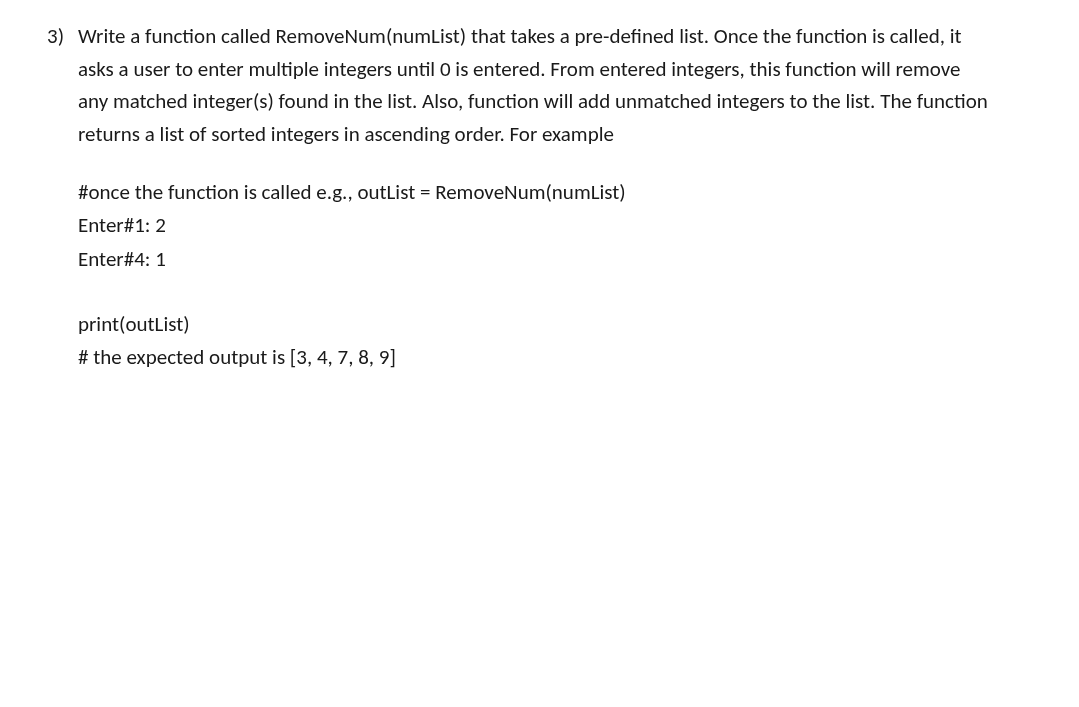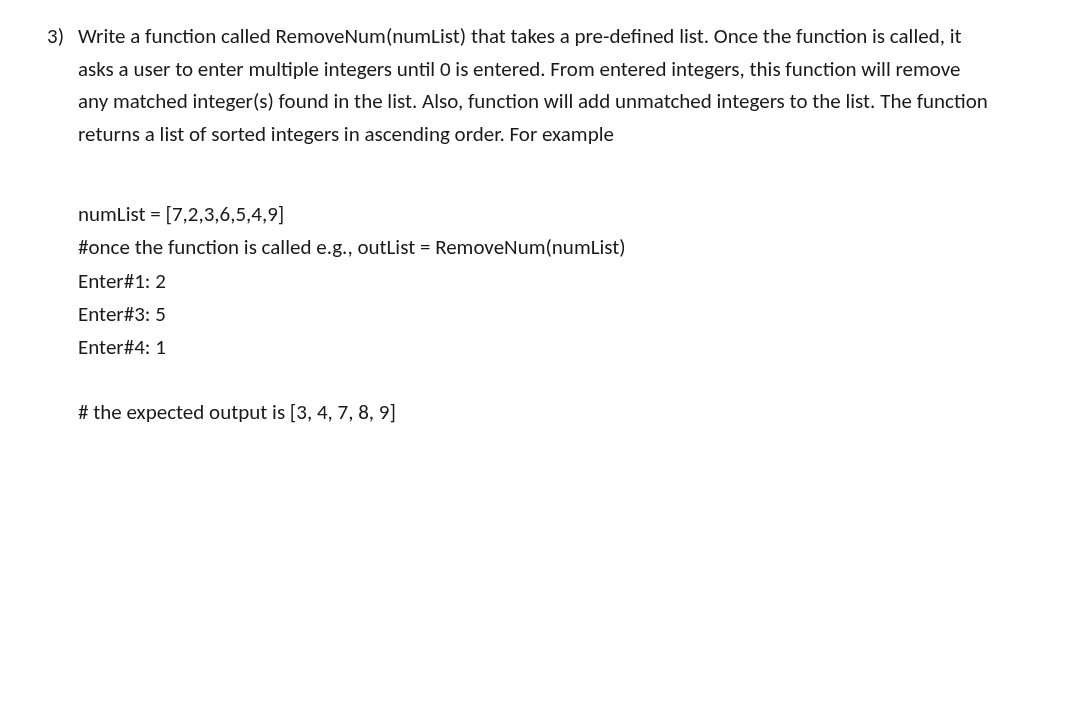--- a/index.html
+++ b/index.html
@@ -25,44 +25,43 @@
       width: 50px;
       flex-shrink: 0;
       text-align: right;
       padding-right: 14px;
     }
     .question-body {
       flex: 1;
       padding-right: 90px;
     }
     .description {
-      margin-bottom: 48px;
+      margin-bottom: 26px;
     }
     .code-block {
       line-height: 1.58;
     }
     .code-line {
       white-space: pre-wrap;
     }
     .spacer {
       height: 32px;
     }
   </style>
 </head>
 <body>
 
 <div class="question">
   <div class="question-marker">3)</div>
   <div class="question-body">
     <div class="description">Write a function called RemoveNum(numList) that takes a pre-defined list. Once the function is called, it asks a user to enter multiple integers until 0 is entered. From entered integers, this function will remove any matched integer(s) found in the list. Also, function will add unmatched integers to the list. The function returns a list of sorted integers in ascending order. For example</div>
     <div class="code-block">
-      <div class="code-line">numList = [7,2,3,6,5,4,9]</div>
       <div class="code-line">#once the function is called e.g., outList = RemoveNum(numList)</div>
       <div class="code-line">Enter#1: 2</div>
-      <div class="code-line">Enter#3: 5</div>
       <div class="code-line">Enter#4: 1</div>
     </div>
     <div class="spacer"></div>
     <div class="code-block">
+      <div class="code-line">print(outList)</div>
       <div class="code-line"># the expected output is [3, 4, 7, 8, 9]</div>
     </div>
   </div>
 </div>
 
 </body></html>

